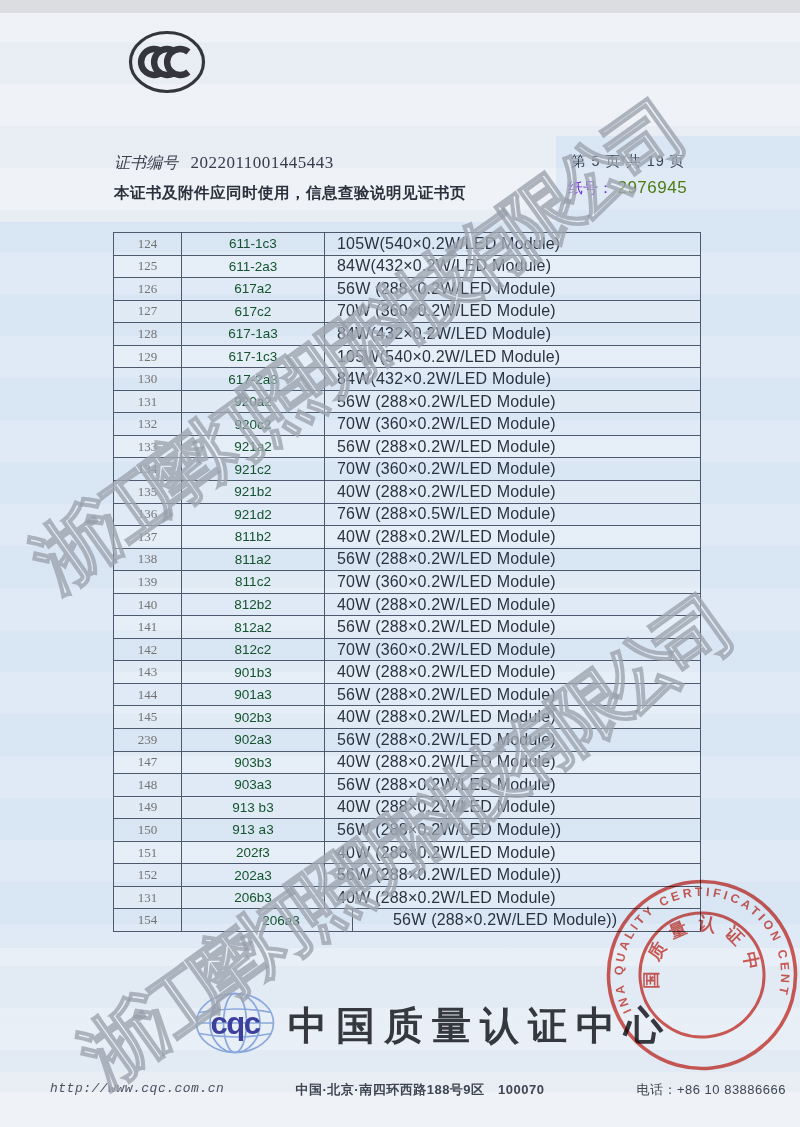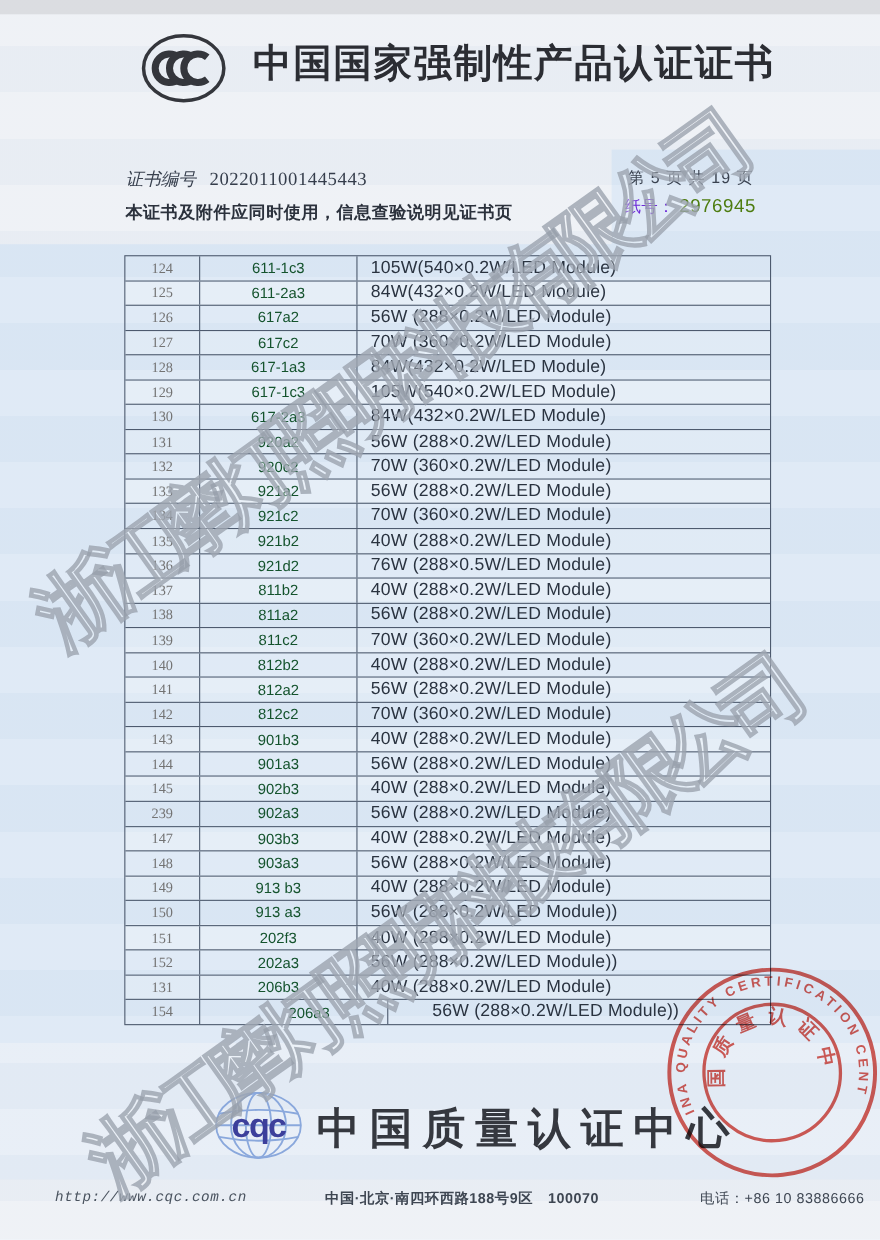--- a/index.html
+++ b/index.html
@@ -85,21 +85,20 @@
   <div class="scan-bands"></div>
 
   <svg class="ccc-logo" width="80" height="66" viewBox="0 0 80 66">
     <ellipse cx="39" cy="33" rx="36.5" ry="29.5" fill="none" stroke="#34363c" stroke-width="3.2"></ellipse>
     <g fill="none" stroke="#34363c" stroke-width="6.4">
       <path d="M 34.4 23.0 A 13 13 0 1 0 34.4 43.0"></path>
       <path d="M 47.4 23.0 A 13 13 0 1 0 47.4 43.0"></path>
       <path d="M 60.4 23.0 A 13 13 0 1 0 60.4 43.0"></path>
     </g>
   </svg>
-  <div class="page-title">中国国家强制性产品认证证书</div>
 
   <div class="cert-line">
     <span class="cert-label">证书编号</span>
     <span class="cert-number">2022011001445443</span>
   </div>
   <div class="page-info">第 5 页  共 19 页</div>
   <div class="paper-line">
     <span class="paper-label">纸号：</span>
     <span class="paper-number">2976945</span>
   </div>

